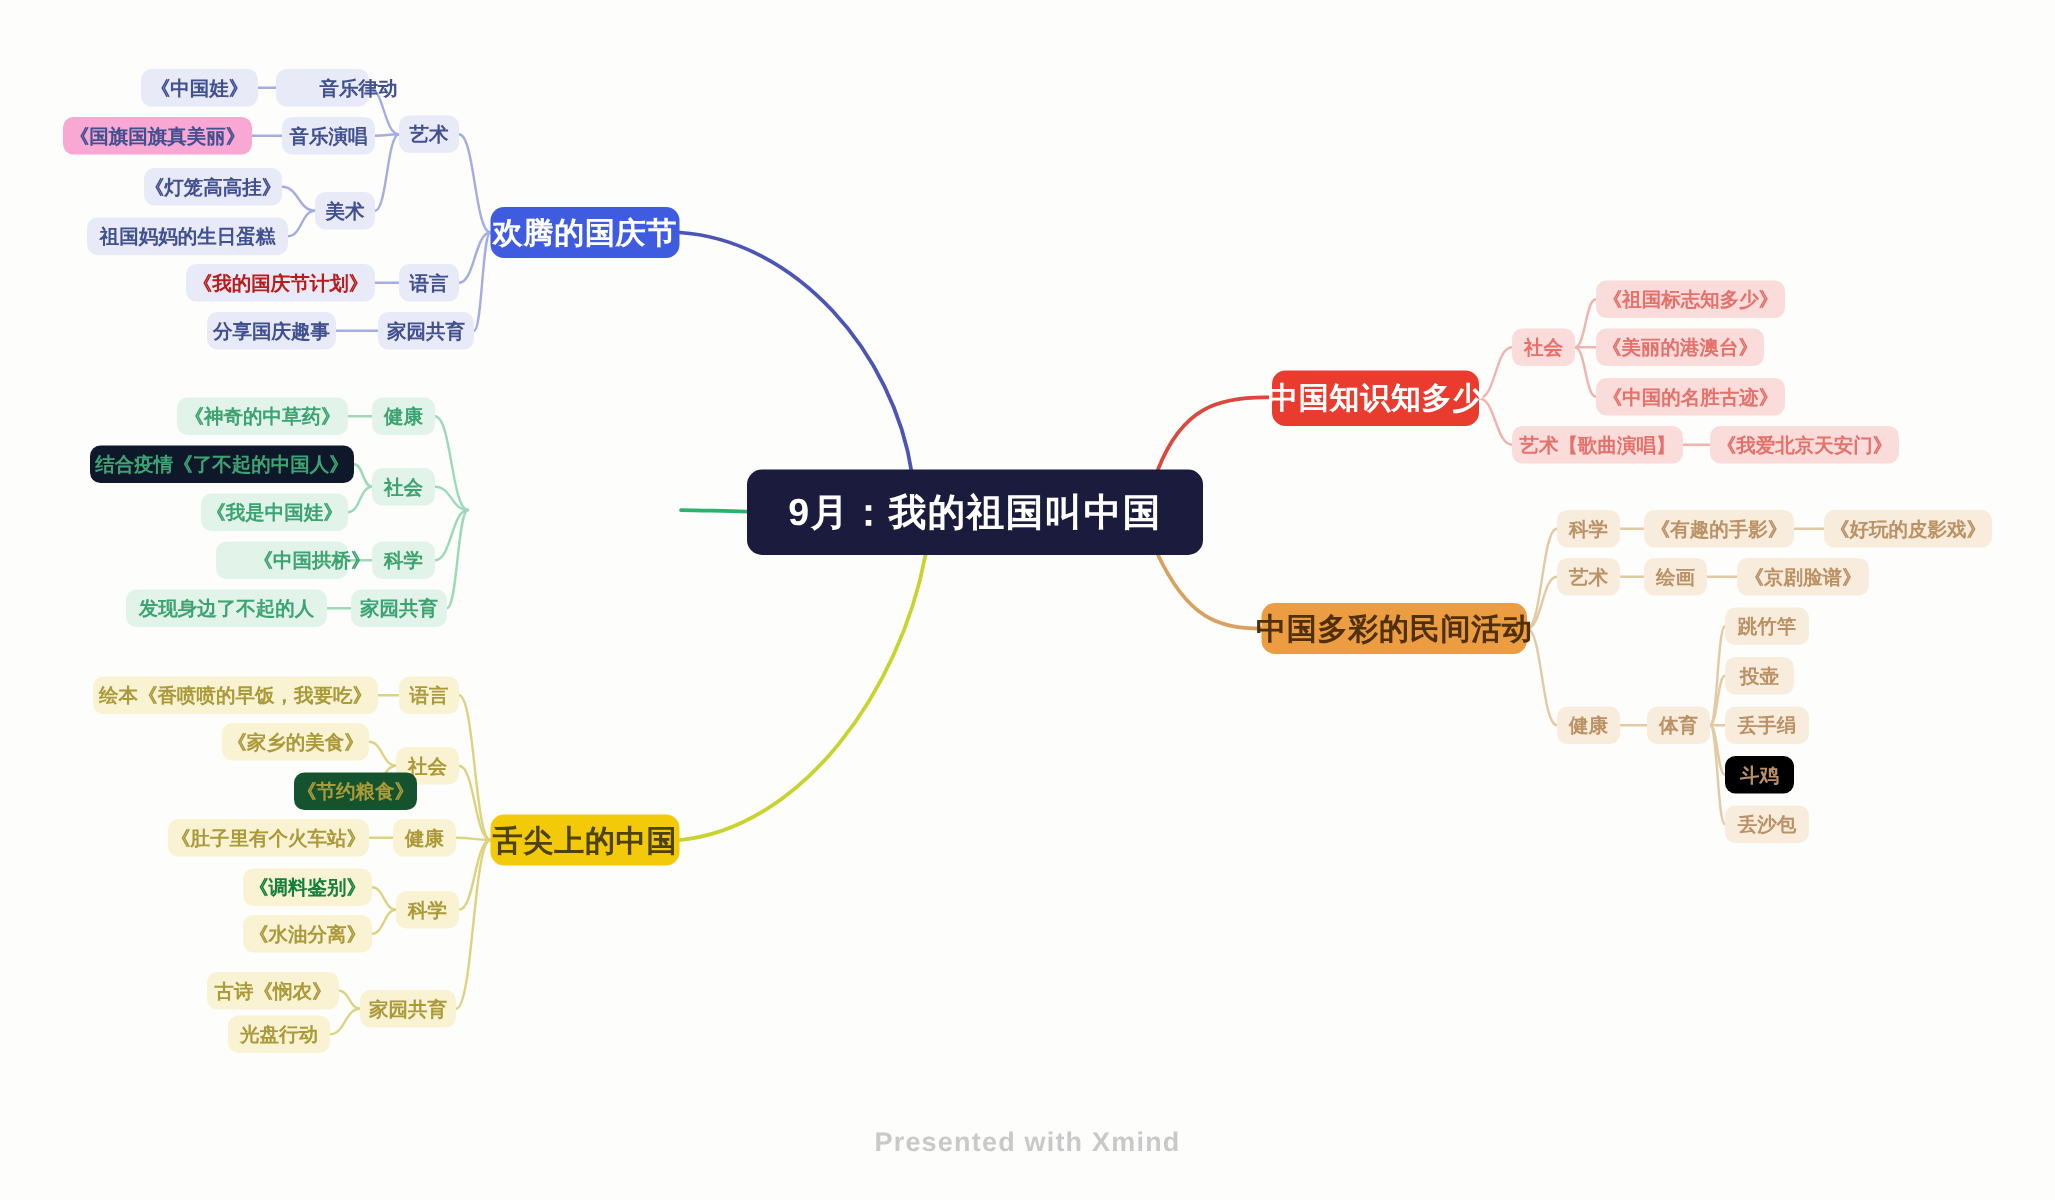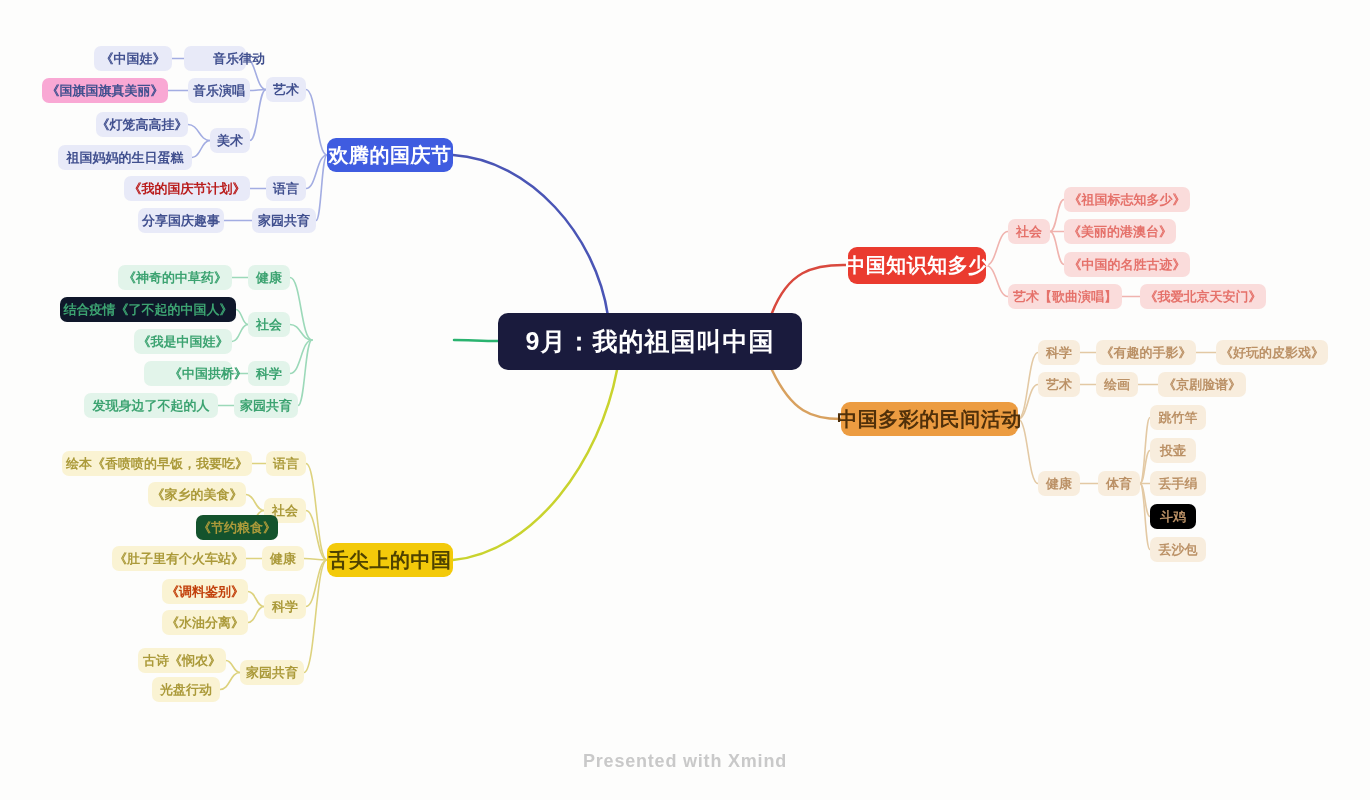--- a/index.html
+++ b/index.html
@@ -142,21 +142,21 @@
     <div class="topic sub" style="left: 84px; top: 393px; width: 134px; height: 25px; background: rgb(226, 244, 234); color: rgb(60, 163, 113);">发现身边了不起的人</div>
     <div class="topic main" style="left: 327px; top: 543px; width: 126px; height: 34px; background: rgb(243, 202, 10); color: rgb(78, 66, 0);">舌尖上的中国</div>
     <div class="topic sub" style="left: 266px; top: 451px; width: 40px; height: 25px; background: rgb(250, 243, 211); color: rgb(171, 154, 58);">语言</div>
     <div class="topic sub" style="left: 62px; top: 451px; width: 190px; height: 25px; background: rgb(250, 243, 211); color: rgb(171, 154, 58);">绘本《香喷喷的早饭，我要吃》</div>
     <div class="topic sub" style="left: 264px; top: 498px; width: 42px; height: 25px; background: rgb(250, 243, 211); color: rgb(171, 154, 58);">社会</div>
     <div class="topic sub" style="left: 148px; top: 482px; width: 98px; height: 25px; background: rgb(250, 243, 211); color: rgb(171, 154, 58);">《家乡的美食》</div>
     <div class="topic sub" style="left: 156px; top: 515px; width: 82px; height: 25px; background: #14532d; color: rgb(171, 154, 58); margin-left: 40px;">《节约粮食》</div>
     <div class="topic sub" style="left: 262px; top: 546px; width: 42px; height: 25px; background: rgb(250, 243, 211); color: rgb(171, 154, 58);">健康</div>
     <div class="topic sub" style="left: 112px; top: 546px; width: 134px; height: 25px; background: rgb(250, 243, 211); color: rgb(171, 154, 58);">《肚子里有个火车站》</div>
     <div class="topic sub" style="left: 264px; top: 594px; width: 42px; height: 25px; background: rgb(250, 243, 211); color: rgb(171, 154, 58);">科学</div>
-    <div class="topic sub" style="left: 162px; top: 579px; width: 86px; height: 25px; background: rgb(250, 243, 211); color: #c2410c;">《调料鉴别》</div>
+    <div class="topic sub" style="left: 162px; top: 579px; width: 86px; height: 25px; background: rgb(250, 243, 211); color: #15803d;">《调料鉴别》</div>
     <div class="topic sub" style="left: 162px; top: 610px; width: 86px; height: 25px; background: rgb(250, 243, 211); color: rgb(171, 154, 58);">《水油分离》</div>
     <div class="topic sub" style="left: 240px; top: 660px; width: 64px; height: 25px; background: rgb(250, 243, 211); color: rgb(171, 154, 58);">家园共育</div>
     <div class="topic sub" style="left: 138px; top: 648px; width: 88px; height: 25px; background: rgb(250, 243, 211); color: rgb(171, 154, 58);">古诗《悯农》</div>
     <div class="topic sub" style="left: 152px; top: 677px; width: 68px; height: 25px; background: rgb(250, 243, 211); color: rgb(171, 154, 58);">光盘行动</div>
     <div class="topic main" style="left: 848px; top: 247px; width: 138px; height: 37px; background: rgb(234, 59, 47); color: rgb(255, 255, 255);">中国知识知多少</div>
     <div class="topic sub" style="left: 1008px; top: 219px; width: 42px; height: 25px; background: rgb(250, 220, 219); color: rgb(229, 113, 106);">社会</div>
     <div class="topic sub" style="left: 1064px; top: 187px; width: 126px; height: 25px; background: rgb(250, 220, 219); color: rgb(229, 113, 106);">《祖国标志知多少》</div>
     <div class="topic sub" style="left: 1064px; top: 219px; width: 112px; height: 25px; background: rgb(250, 220, 219); color: rgb(229, 113, 106);">《美丽的港澳台》</div>
     <div class="topic sub" style="left: 1064px; top: 252px; width: 126px; height: 25px; background: rgb(250, 220, 219); color: rgb(229, 113, 106);">《中国的名胜古迹》</div>
     <div class="topic sub" style="left: 1008px; top: 284px; width: 114px; height: 25px; background: rgb(250, 220, 219); color: rgb(229, 113, 106);">艺术【歌曲演唱】</div>

